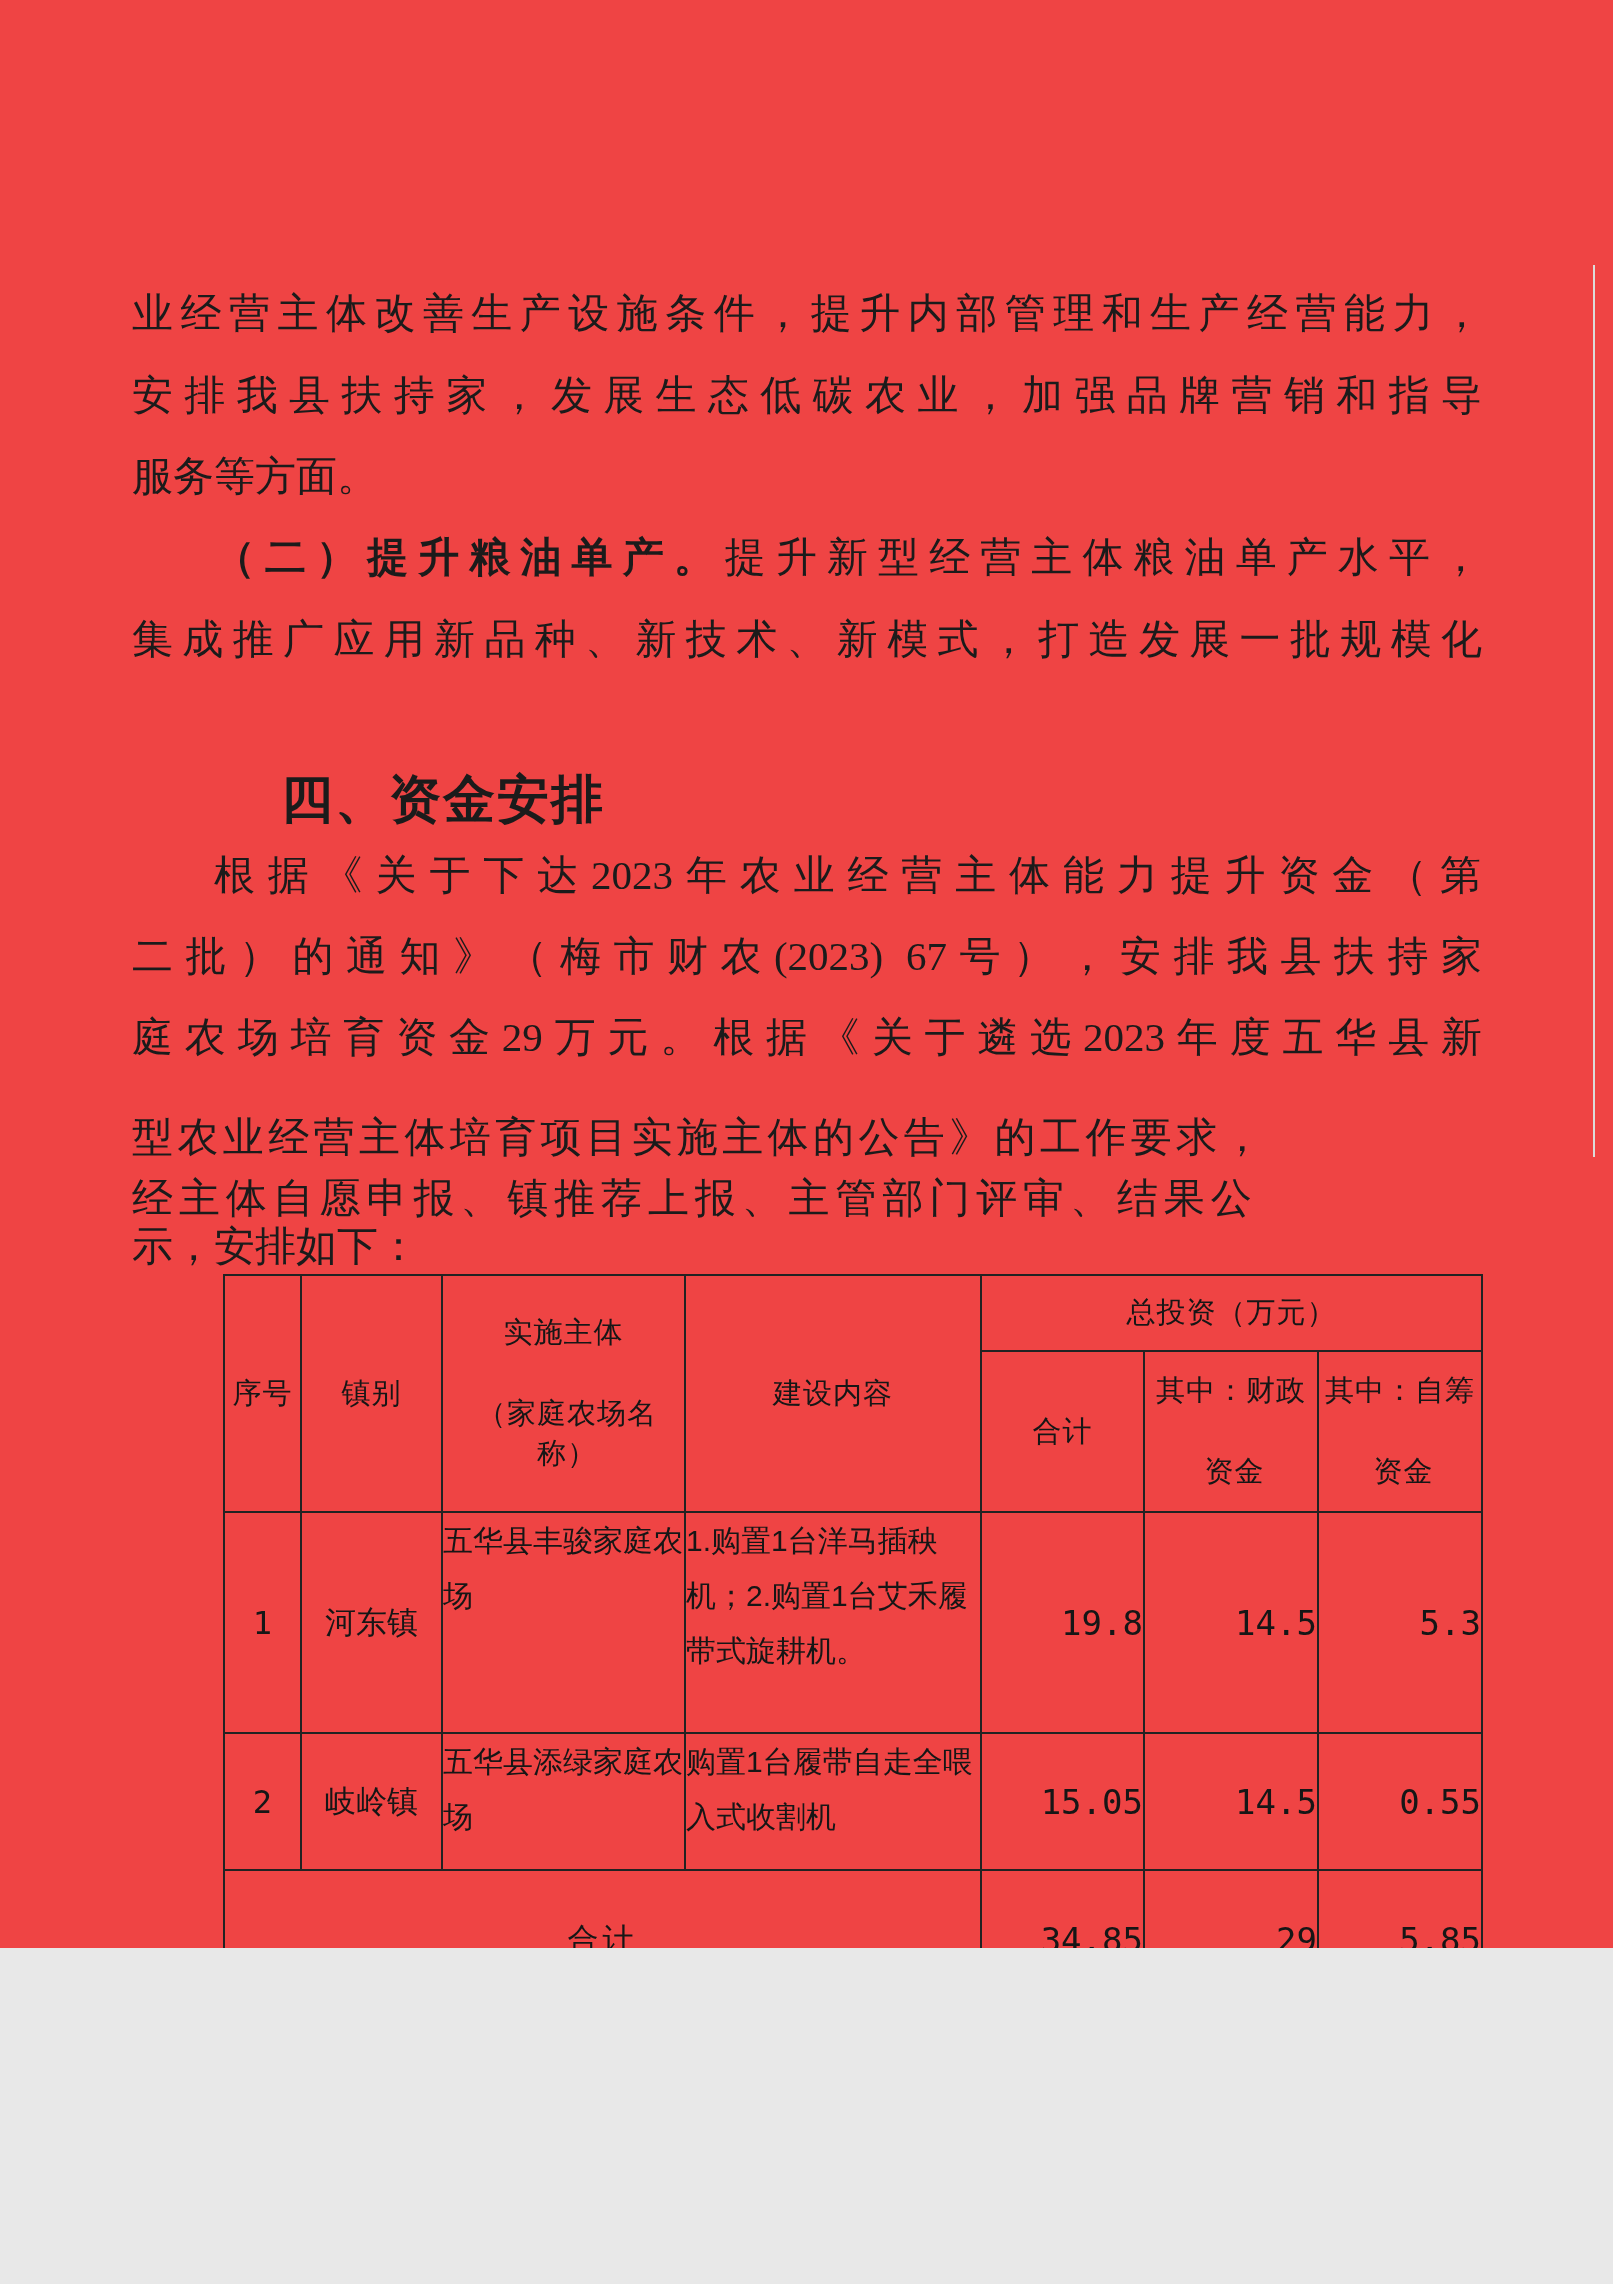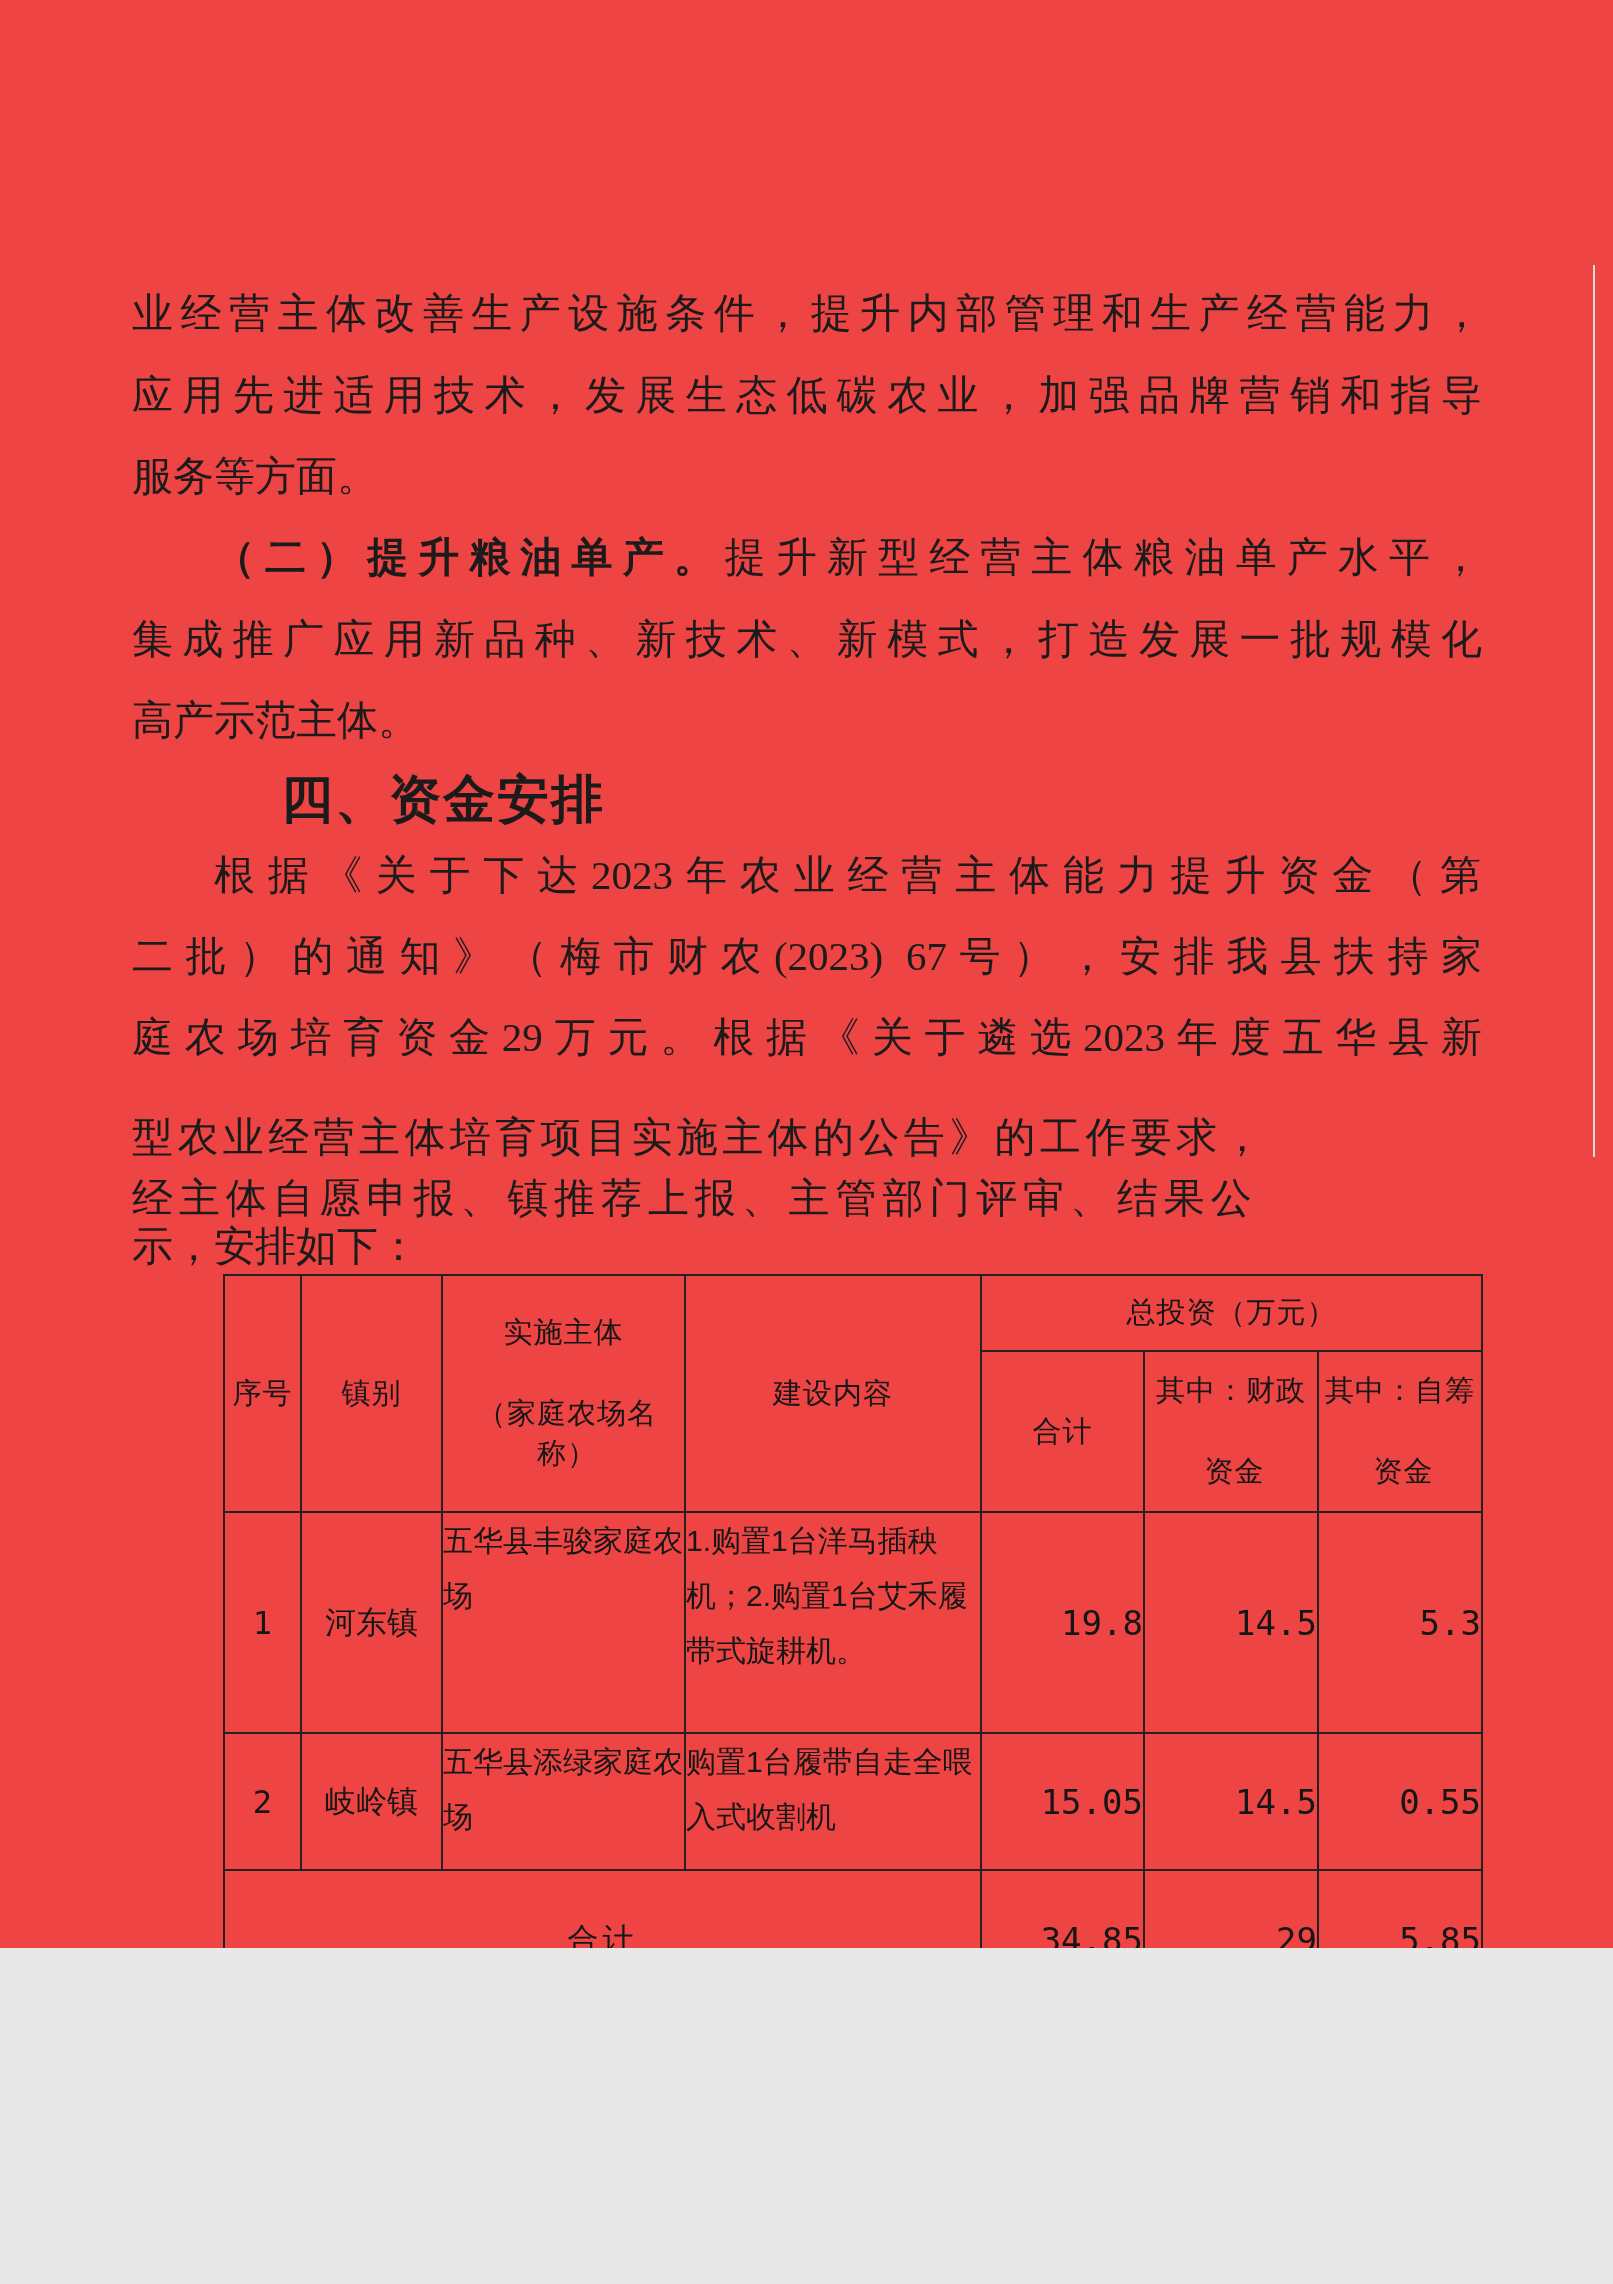--- a/index.html
+++ b/index.html
@@ -95,26 +95,25 @@
     width:2px; height:892px;
     background:#dcdcda;
   }
 </style>
 </head>
 <body>
 
 <div class="page">
 
   <div class="tline just" style="top:287px">业经营主体改善生产设施条件，提升内部管理和生产经营能力，</div>
-  <div class="tline just" style="top:369px">应用先进适用技术，发展生态低碳农业，加强品牌营销和指导</div>
+  <div class="tline just" style="top:369px">安排我县扶持家，发展生态低碳农业，加强品牌营销和指导</div>
   <div class="tline just indent" style="top:531px"><span class="lead">（二）提升粮油单产。</span><span>提升新型经营主体粮油单产水平，</span></div>
 
   <div class="tline" style="top:450px">服务等方面。</div>
   <div class="tline just" style="top:613px">集成推广应用新品种、新技术、新模式，打造发展一批规模化</div>
-  <div class="tline" style="top:694px">高产示范主体。</div>
 
   <div class="heading" style="top:772px">四、资金安排</div>
 
   <div class="tline just indent" style="top:849px">根据《关于下达2023年农业经营主体能力提升资金（第</div>
   <div class="tline just" style="top:930px">二批）的通知》（梅市财农(2023) 67号），安排我县扶持家</div>
   <div class="tline just" style="top:1011px">庭农场培育资金29万元。根据《关于遴选2023年度五华县新</div>
   <div class="tline spread1" style="top:1091px">型农业经营主体培育项目实施主体的公告》的工作要求，</div>
   <div class="tline spread2" style="top:1172px">经主体自愿申报、镇推荐上报、主管部门评审、结果公</div>
   <div class="tline" style="top:1220px">示，安排如下：</div>
 

